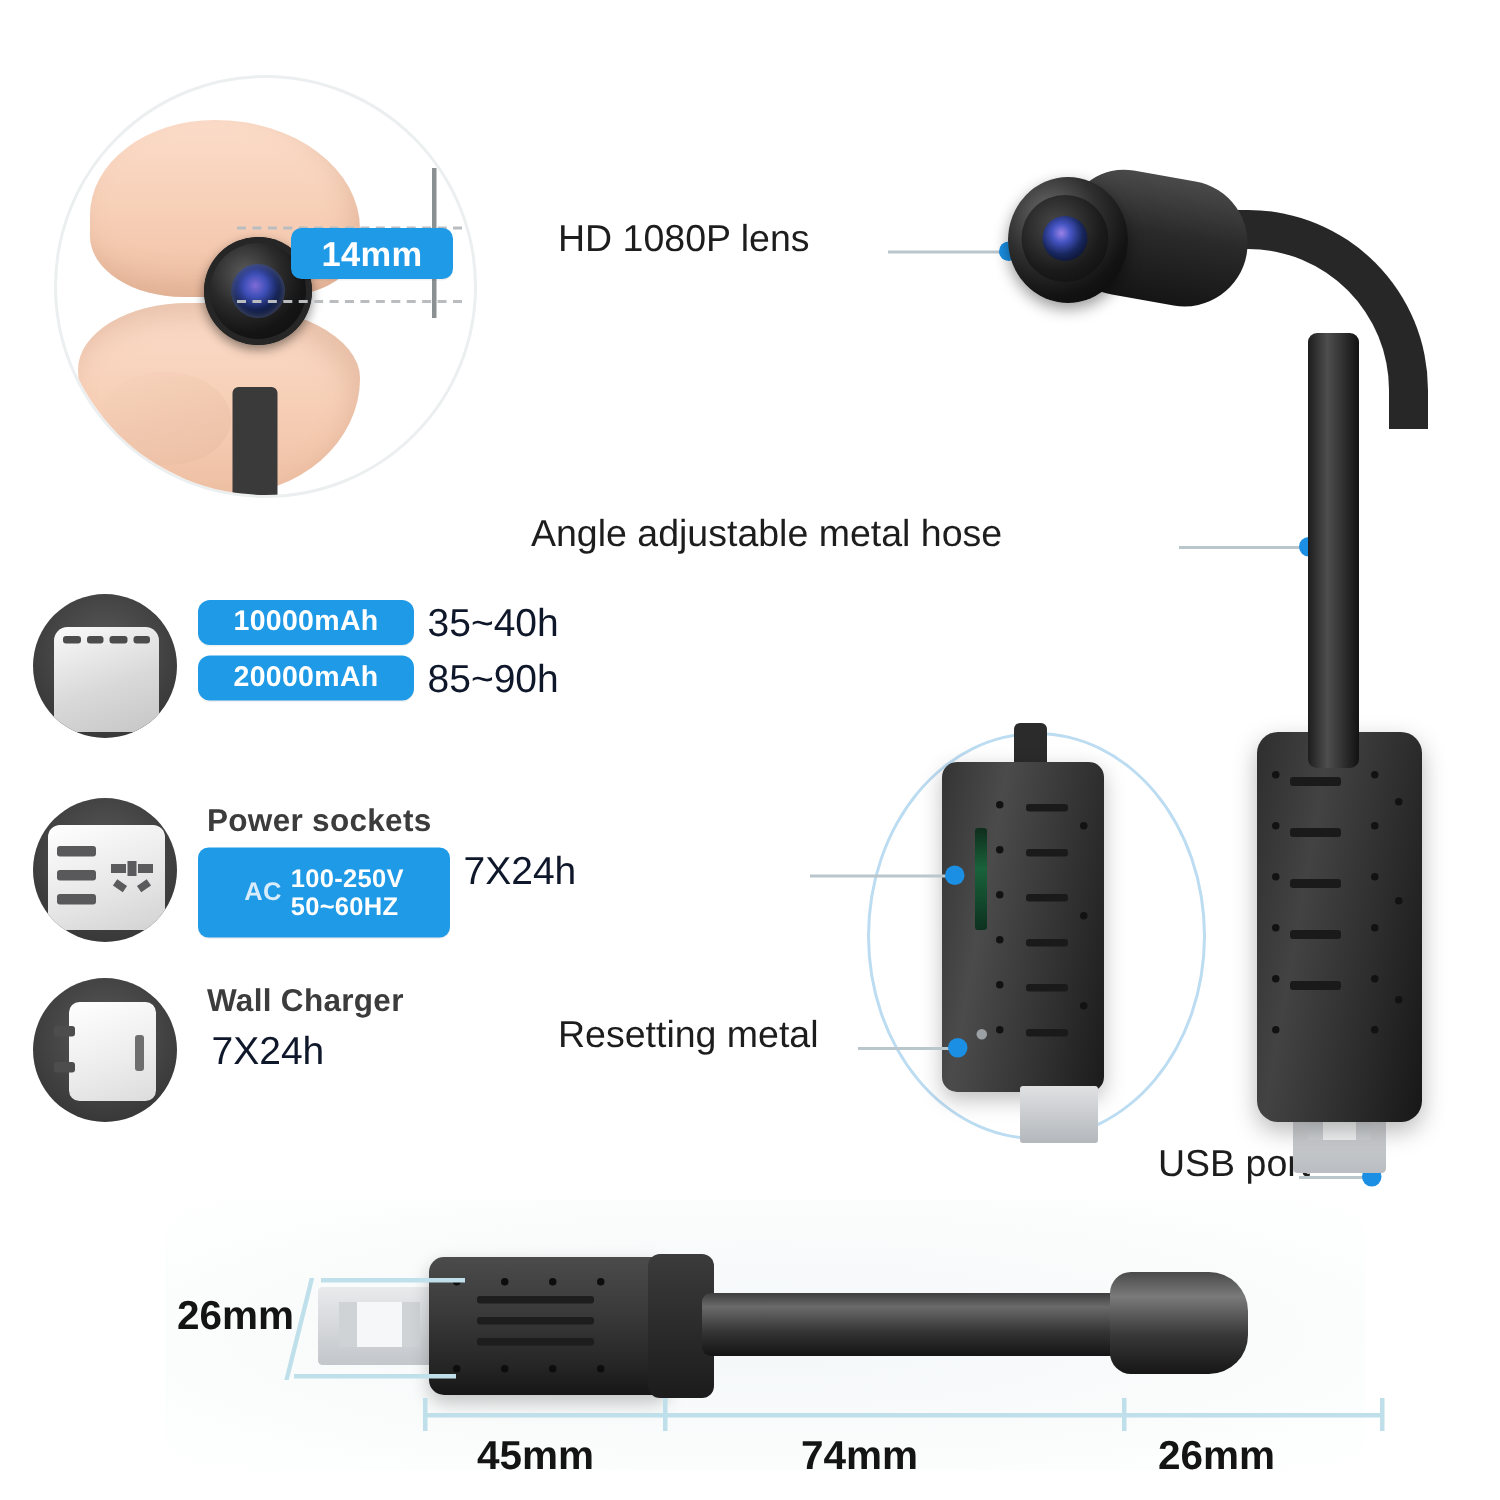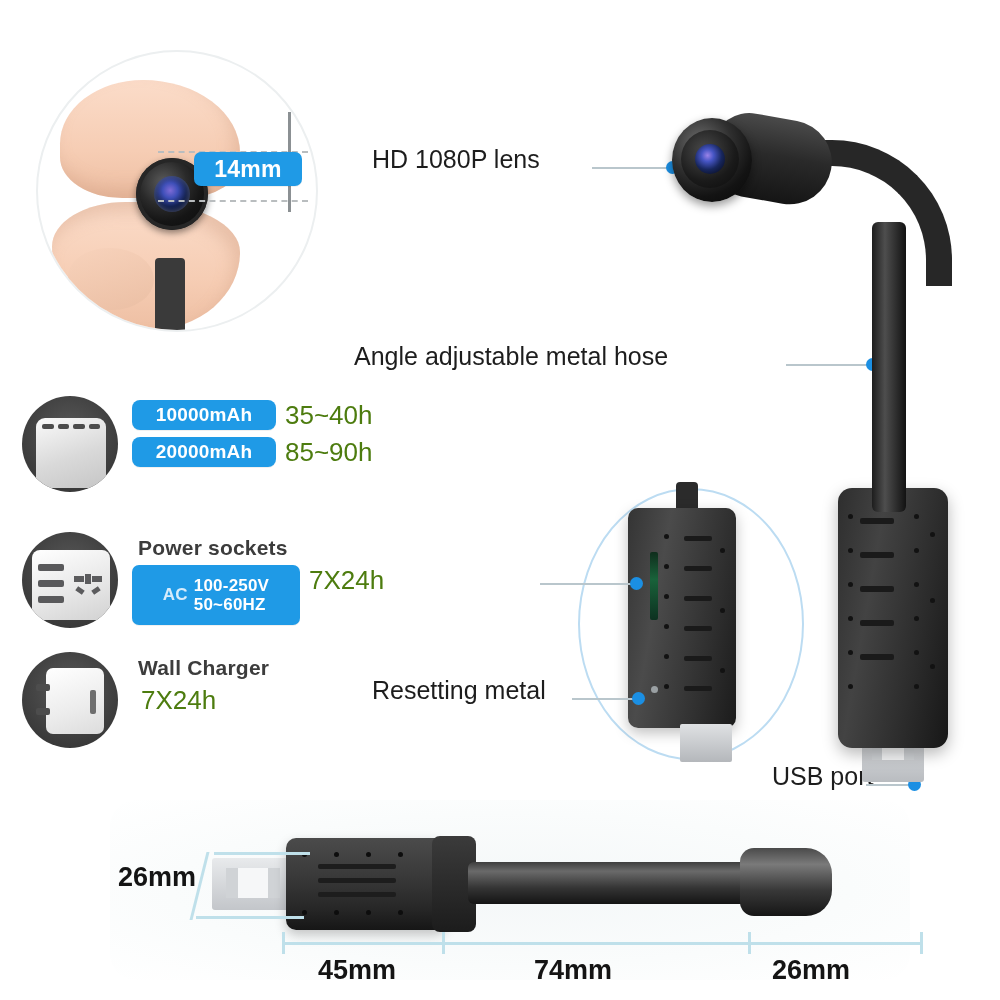--- a/index.html
+++ b/index.html
@@ -40,21 +40,21 @@
   #badge-14mm{left:194px;top:152px;width:108px;height:34px;font-size:23px;}
 
   
   .spec-row{position:absolute;display:flex;align-items:flex-start;}
   .spec-icon{width:96px;height:96px;border-radius:50%;flex:0 0 96px;position:relative;overflow:hidden;}
   .spec-title{font-size:21px;color:#3c3c3c;font-weight:700;margin:0 0 5px 6px;
               font-family:"Liberation Sans",sans-serif;letter-spacing:.2px;}
   .spec-body{margin-left:14px;padding-top:4px;}
   .spec-line{display:flex;align-items:flex-start;margin-bottom:6px;}
   .pill{height:30px;padding:0 10px;font-size:19px;border-radius:8px;min-width:124px;}
-  .dur{font-size:26px;color:#4d7c0f;margin-left:9px;white-space:nowrap;
+  .dur{font-size:26px;color:#0f172a;margin-left:9px;white-space:nowrap;
        font-family:"Liberation Sans",sans-serif;}
 
   
   .pb-circle{background:radial-gradient(circle at 50% 40%,#5a5a5a,#3b3b3b 70%,#2f2f2f 100%);}
   .pb-body{position:absolute;left:14px;top:22px;width:70px;height:70px;border-radius:9px 9px 6px 6px;
            background:linear-gradient(160deg,#fafafa,#d9d9d9 55%,#c6c6c6);}
   .pb-leds{position:absolute;left:20px;top:28px;width:58px;height:5px;display:flex;gap:4px;}
   .pb-leds i{display:block;flex:1;height:5px;background:#4c4c4c;border-radius:2px;}
   
   .ps-circle{background:radial-gradient(circle at 50% 40%,#5a5a5a,#3b3b3b 70%,#2f2f2f 100%);}

